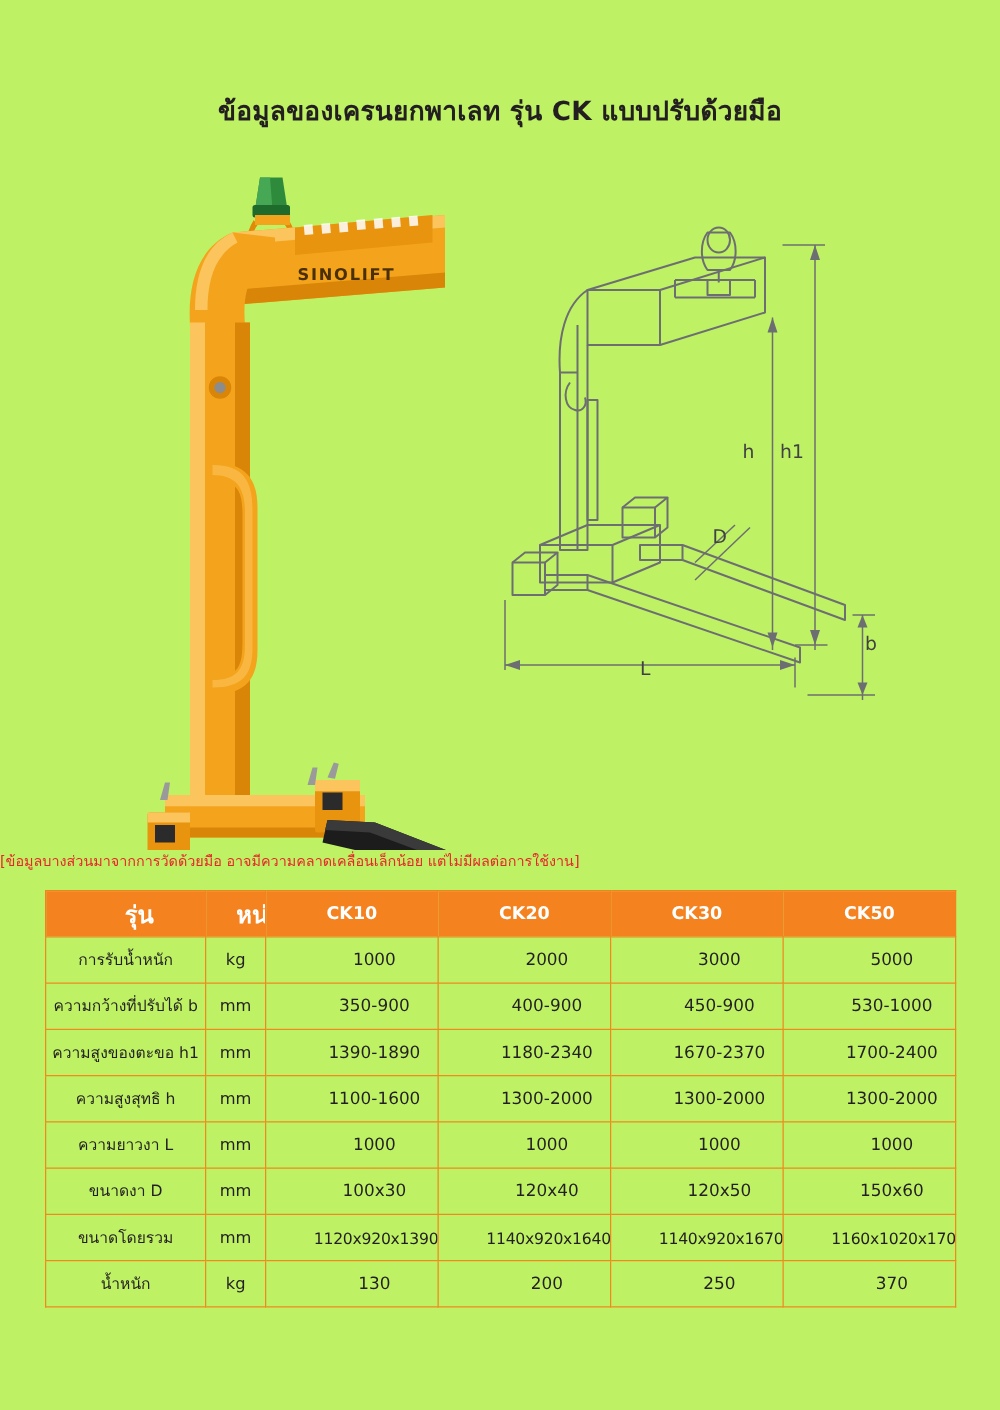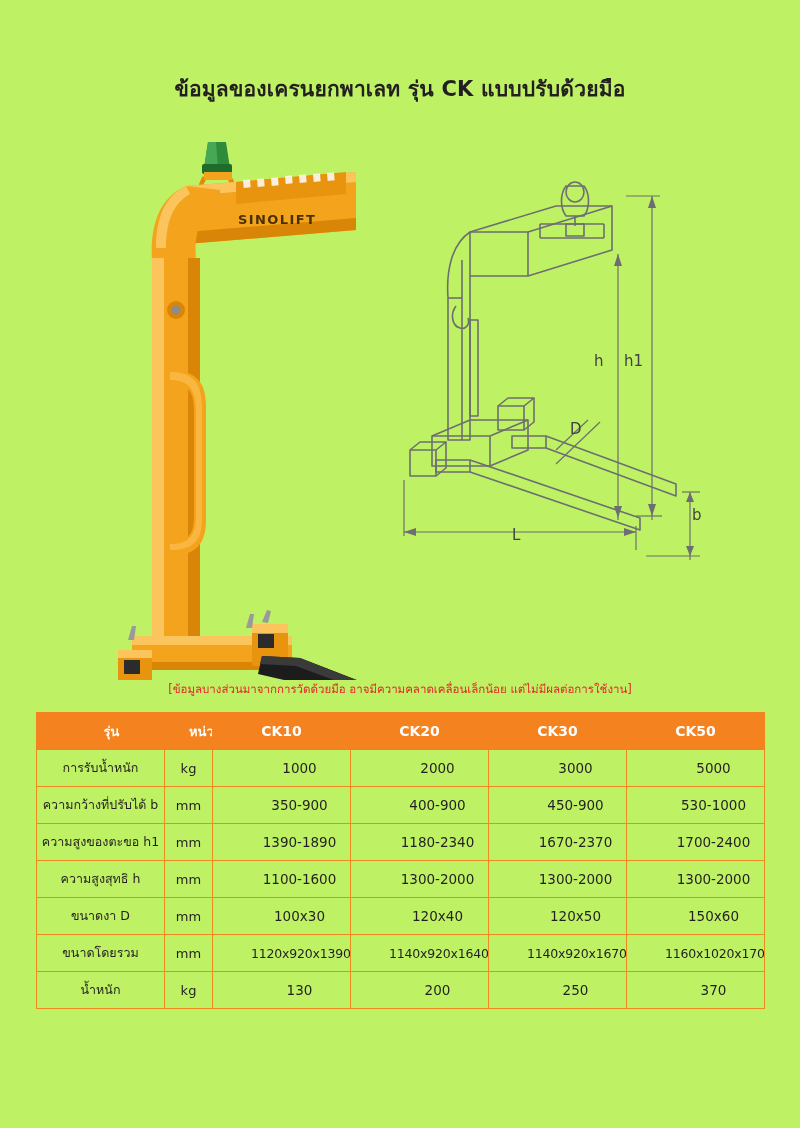--- a/index.html
+++ b/index.html
@@ -25,21 +25,20 @@
     letter-spacing: 0.2px;
   }
   .figure-area {
     position: absolute;
     top: 120px; left: 0;
     width: 800px; height: 560px;
   }
   .note {
     position: absolute;
     top: 680px; left: 0; width: 800px;
-    text-align: center;
     font-size: 11.5px;
     color: #e8262a;
   }
   table.spec {
     position: absolute;
     top: 712px; left: 36px;
     width: 728px;
     border-collapse: collapse;
     table-layout: fixed;
   }
@@ -53,21 +52,21 @@
     white-space: nowrap;
     overflow: hidden;
   }
   table.spec thead th {
     background: #f4821f;
     color: #ffffff;
     font-weight: bold;
     font-size: 14px;
     border-color: #f4821f;
   }
-  table.spec thead th.hdr-label { font-size: 13px; padding-left: 24px; }
+  table.spec thead th.hdr-label { font-size: 19px; padding-left: 24px; }
   table.spec td.rowlabel {
     font-size: 12.5px;
     padding: 0 4px;
   }
   table.spec td.unit { font-size: 13px; }
   table.spec td.value { font-size: 13.5px; padding-left: 38px; }
   table.spec td.value.tight { font-size: 12.5px; letter-spacing: -0.2px; }
   col.c-label { width: 128px; }
   col.c-unit  { width: 48px; }
   col.c-val   { width: 138px; }
@@ -312,20 +311,28 @@
       </tr>
       <tr>
         <td class="rowlabel">ความสูงสุทธิ h</td>
         <td class="unit">mm</td>
         <td class="value">1100-1600</td>
         <td class="value">1300-2000</td>
         <td class="value">1300-2000</td>
         <td class="value">1300-2000</td>
       </tr>
       <tr>
+        <td class="rowlabel">ความยาวงา L</td>
+        <td class="unit">mm</td>
+        <td class="value">1000</td>
+        <td class="value">1000</td>
+        <td class="value">1000</td>
+        <td class="value">1000</td>
+      </tr>
+      <tr>
         <td class="rowlabel">ขนาดงา D</td>
         <td class="unit">mm</td>
         <td class="value">100x30</td>
         <td class="value">120x40</td>
         <td class="value">120x50</td>
         <td class="value">150x60</td>
       </tr>
       <tr>
         <td class="rowlabel">ขนาดโดยรวม</td>
         <td class="unit">mm</td>

